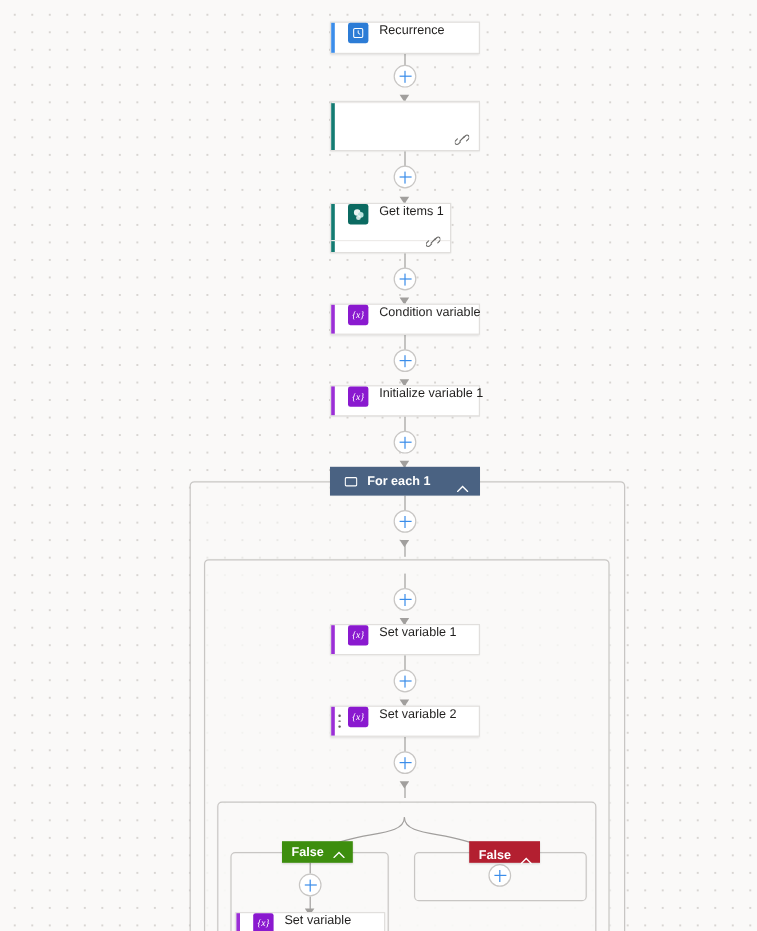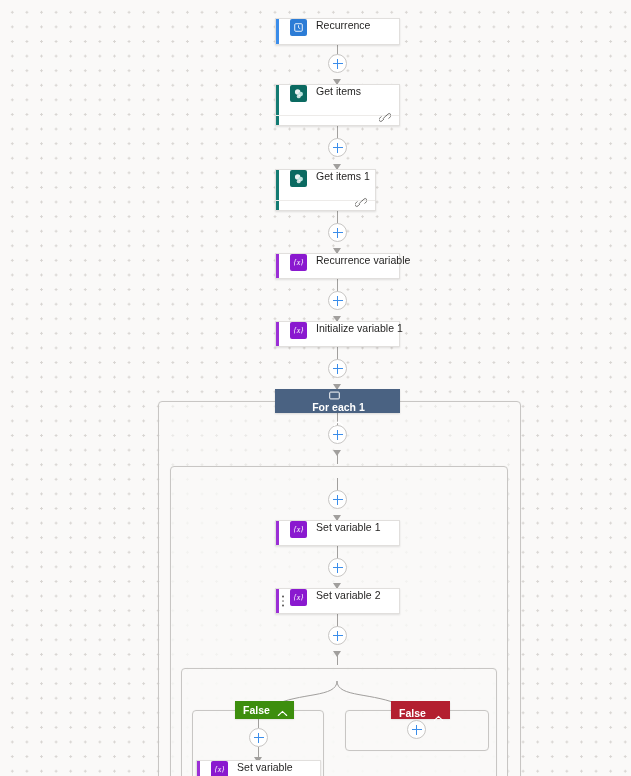--- a/index.html
+++ b/index.html
@@ -154,21 +154,20 @@
   
   .scope-head {
     position: absolute;
     display: flex;
     align-items: center;
     padding: 0 9px 0 11px;
     box-sizing: border-box;
     color: #ffffff;
     cursor: pointer;
     box-shadow: 0 0.6px 1.8px rgba(0,0,0,0.13);
-    flex-direction: column;
   }
   .scope-head .sh-icon {
     width: 12px; height: 12px;
     margin-right: 8px;
     flex: 0 0 auto;
     display: flex; align-items: center; justify-content: center;
   }
   .scope-head .sh-title {
     font-size: 10.5px;
     font-weight: bold;
@@ -274,30 +273,20 @@
           <rect x="2.5" y="2.5" width="11" height="11" rx="1.5" stroke="#ffffff" stroke-width="1.3"></rect>
           <path d="M8 5.3V8.2l2 1.2" stroke="#ffffff" stroke-width="1.2" stroke-linecap="round"></path>
         </svg>
       </span>
       <span class="card-title">Recurrence</span>
     </div>
   </div>
 
   <div class="card tall" style="left:275px; top:84px; width:125px; height:42px;">
     <span class="accent" style="background:#137b72;"></span>
-    <div class="card-head">
-      <span class="card-icon" style="background:#0b6a61;">
-        <svg width="12" height="12" viewBox="0 0 16 16">
-          <circle cx="6.2" cy="5.4" r="3.6" fill="#ffffff" opacity="0.92"></circle>
-          <circle cx="10.2" cy="8.1" r="3.1" fill="#b9e3de"></circle>
-          <circle cx="7.6" cy="11.2" r="2.6" fill="#ffffff" opacity="0.8"></circle>
-        </svg>
-      </span>
-      <span class="card-title">Get items</span>
-    </div>
     <div class="card-body">
       <span class="link-icon">
         <svg width="12" height="11" viewBox="0 0 16 14">
           <path d="M6.3 9.3 L4.1 11.5 a2.4 2.4 0 0 1-3.4-3.4 L2.9 5.9" stroke="#6b6a68" stroke-width="1.25" fill="none" stroke-linecap="round"></path>
           <path d="M9.7 4.7 L11.9 2.5 a2.4 2.4 0 0 1 3.4 3.4 L13.1 8.1" stroke="#6b6a68" stroke-width="1.25" fill="none" stroke-linecap="round"></path>
           <path d="M5.6 8.4 L10.4 3.6" stroke="#6b6a68" stroke-width="1.25" stroke-linecap="round"></path>
         </svg>
       </span>
     </div>
   </div>
@@ -322,21 +311,21 @@
           <path d="M5.6 8.4 L10.4 3.6" stroke="#6b6a68" stroke-width="1.25" stroke-linecap="round"></path>
         </svg>
       </span>
     </div>
   </div>
 
   <div class="card" style="left:275px; top:253px; width:125px; height:26px;">
     <span class="accent" style="background:#9b2fd6;"></span>
     <div class="card-head">
       <span class="card-icon" style="background:#8a19cf; font-size:8px; font-style:italic; font-family:'Liberation Serif', serif;">{x}</span>
-      <span class="card-title">Recurrence variable</span>
+      <span class="card-title">Condition variable</span>
     </div>
   </div>
 
   <div class="card" style="left:275px; top:321px; width:125px; height:26px;">
     <span class="accent" style="background:#9b2fd6;"></span>
     <div class="card-head">
       <span class="card-icon" style="background:#8a19cf; font-size:8px; font-style:italic; font-family:'Liberation Serif', serif;">{x}</span>
       <span class="card-title">Initialize variable 1</span>
     </div>
   </div>

